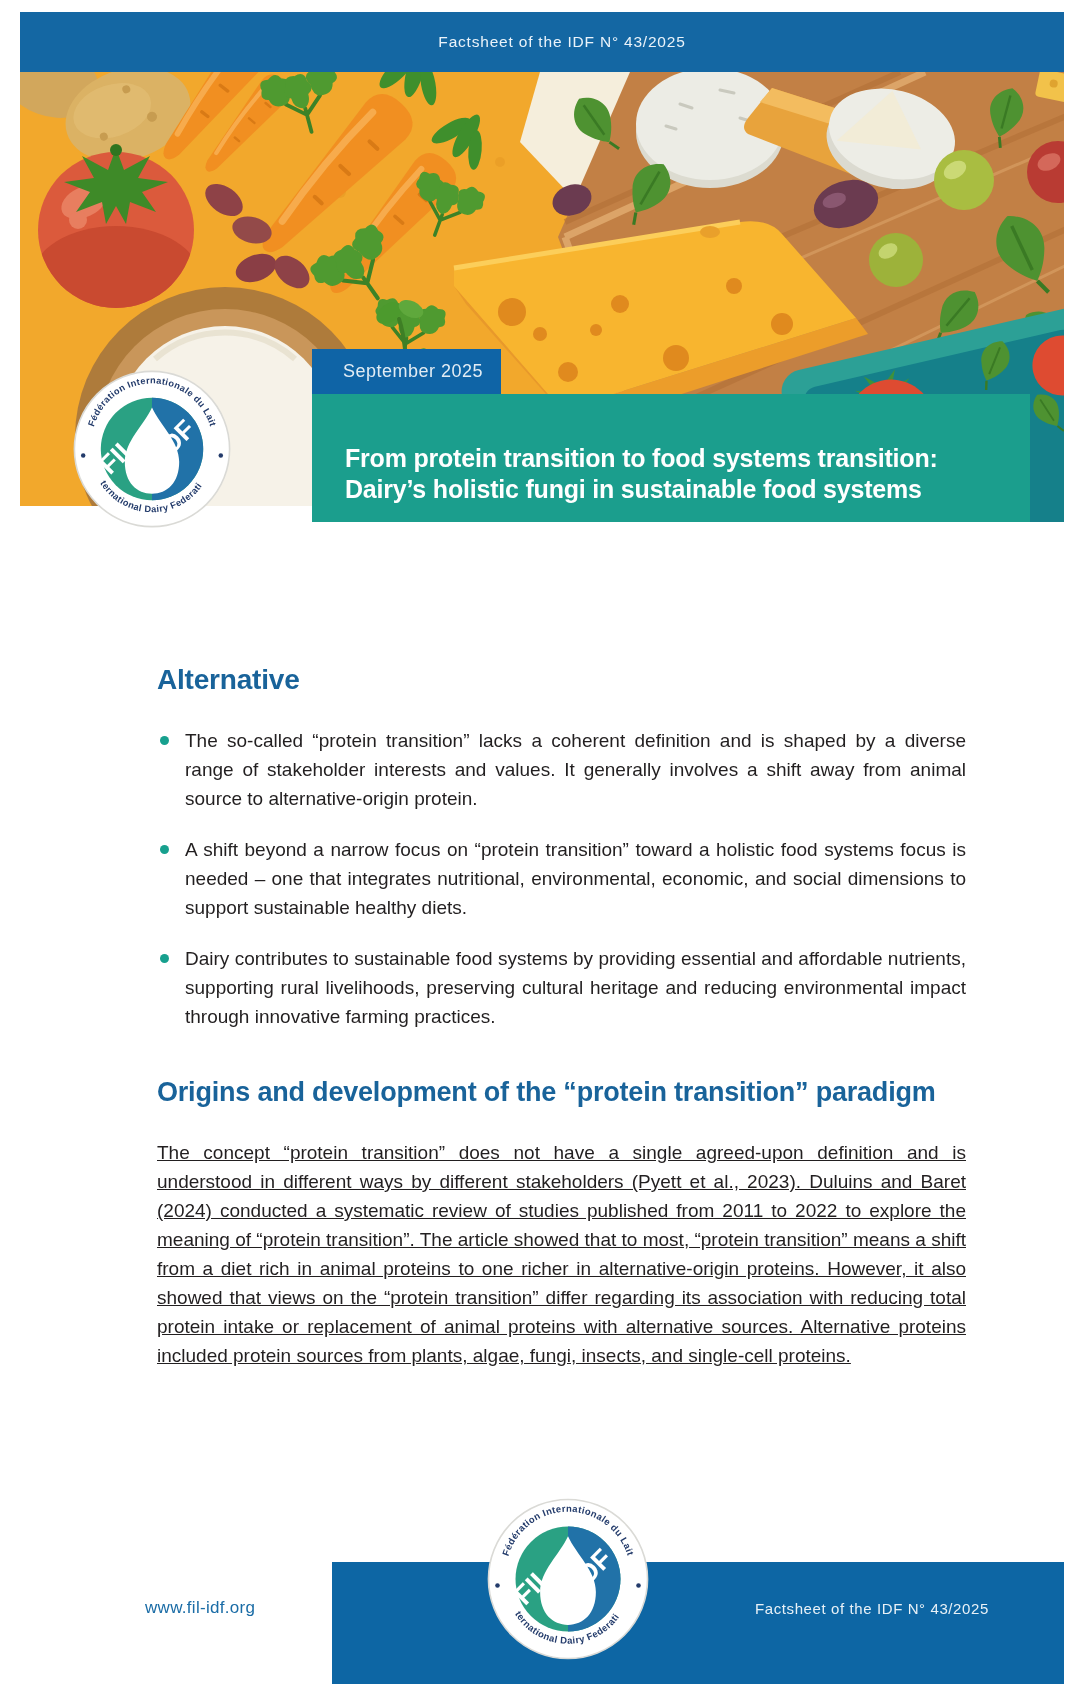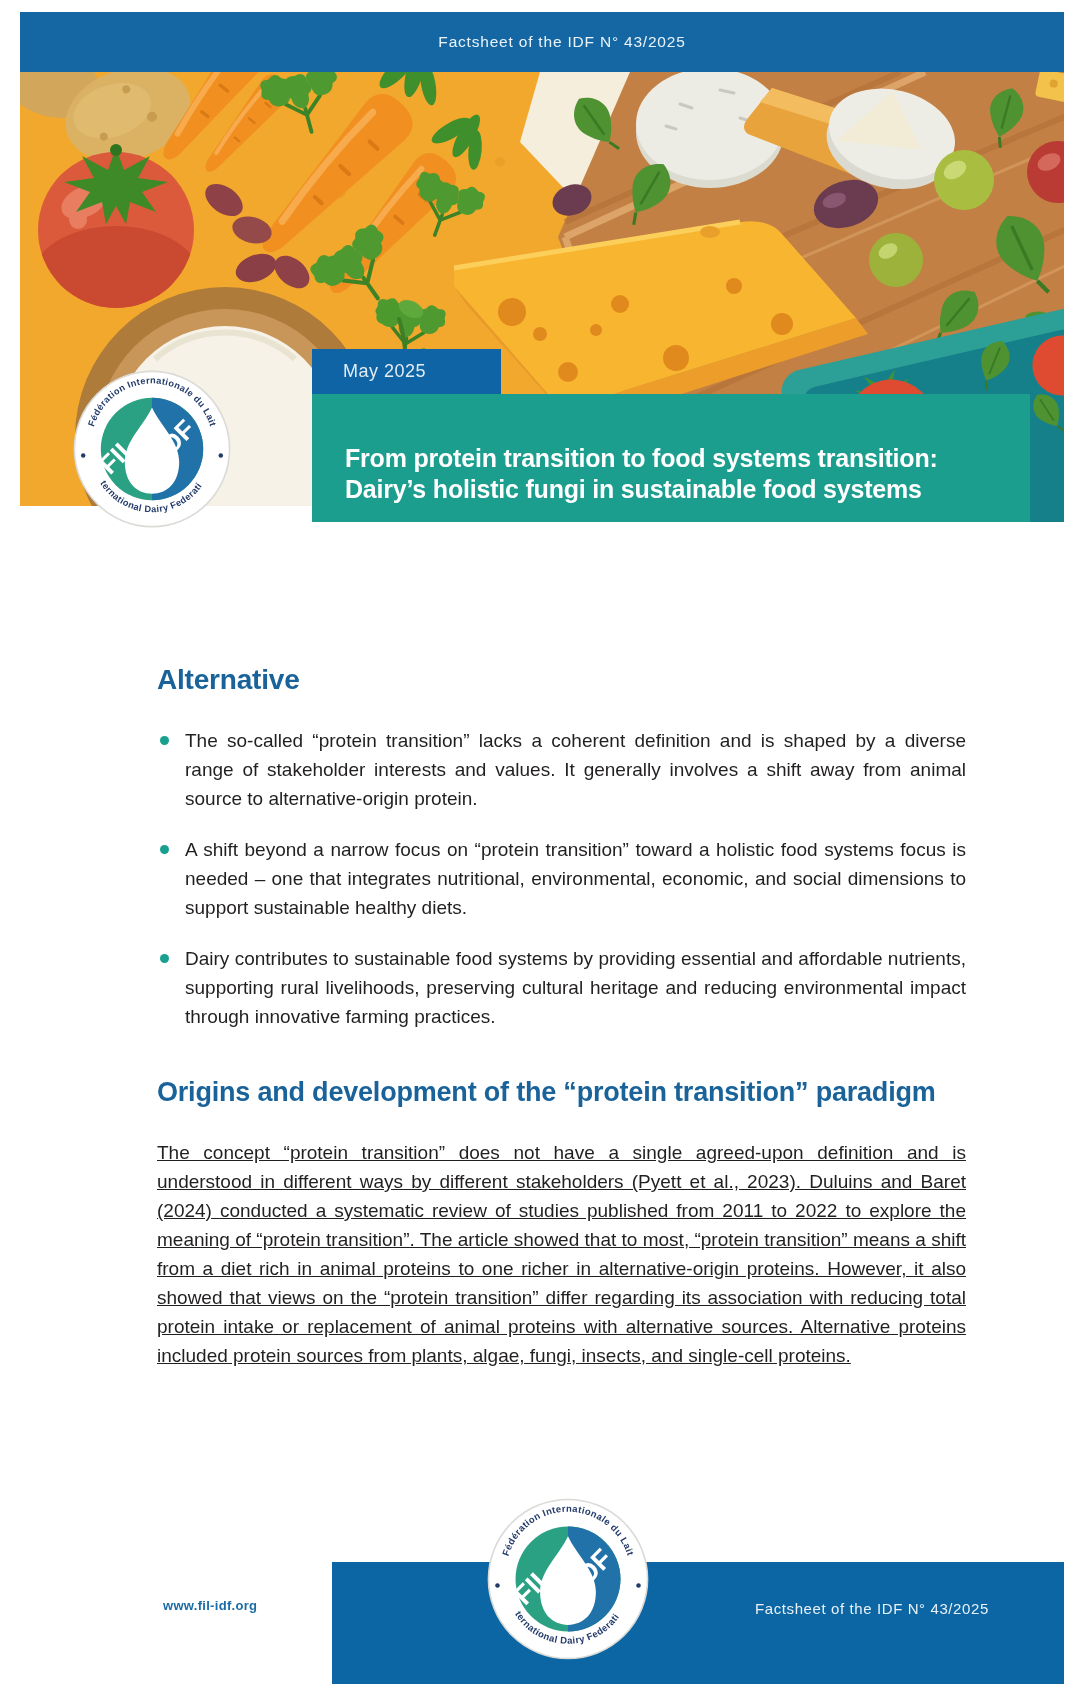--- a/index.html
+++ b/index.html
@@ -34,21 +34,21 @@
   h2.hl { margin-bottom:30px; }
   h2.org { margin-top:46px; margin-bottom:30px; font-size:27px; }
   ul.bullets { list-style:none; }
   ul.bullets li { position:relative; padding-left:28px; margin-bottom:22px;
                   font-size:19px; line-height:29px; color:#221F20; text-align:justify; }
   .dot { position:absolute; left:3px; top:10px; width:9px; height:9px; border-radius:50%; background:#17A08E; }
   p.body { font-size:19px; line-height:29px; color:#221F20; text-align:justify;text-decoration:underline; }
 
   
   .footer-block { position:absolute; left:312px; top:1550px; width:772px; height:134px; background:#0D66A4; z-index:1; }
-  .site-link { position:absolute; left:143px; top:1586px; font-size:13px; font-weight:bold; color:#1A6CA6;
+  .site-link { position:absolute; left:125px; top:1586px; font-size:17px; font-weight:normal; color:#1A6CA6;
                text-decoration:none; z-index:2; letter-spacing:0.3px; }
   .footer-fact { position:absolute; left:735px; top:1588px; font-size:15px; color:#E8F1F7; letter-spacing:0.6px; z-index:2; }
 </style>
 </head>
 <body>
 
 <div class="page">
 
   <header class="topbar">
     <span>Factsheet of the IDF N° 43/2025</span>
@@ -252,21 +252,21 @@
       <g transform="translate(385,265)">
         <path d="M0,12 Q-2,-6 -6,-18" stroke="#3E7F25" stroke-width="4" fill="none" stroke-linecap="round"></path>
         <ellipse cx="-16" cy="-24" rx="14" ry="9" transform="rotate(-35 -16 -24)" fill="#4C9A2D"></ellipse>
         <ellipse cx="6" cy="-28" rx="13" ry="8" transform="rotate(25 6 -28)" fill="#5FA83C"></ellipse>
       </g>
 
       <rect x="0" y="434" width="292" height="16" fill="#ffffff"></rect>
     </svg>
 
     <div class="date-badge">
-      <span>May 2025</span>
+      <span>September 2025</span>
     </div>
     <div class="title-banner">
       <div class="t">From protein transition to food systems transition:</div>
       <div class="t">Dairy’s holistic fungi in sustainable food systems</div>
     </div>
   </div>
 
   <div class="logo logo-hero">
     <svg width="160" height="160" viewBox="-100 -100 200 200">
       <circle r="97" fill="#ffffff" stroke="#DADAD6" stroke-width="2"></circle>

